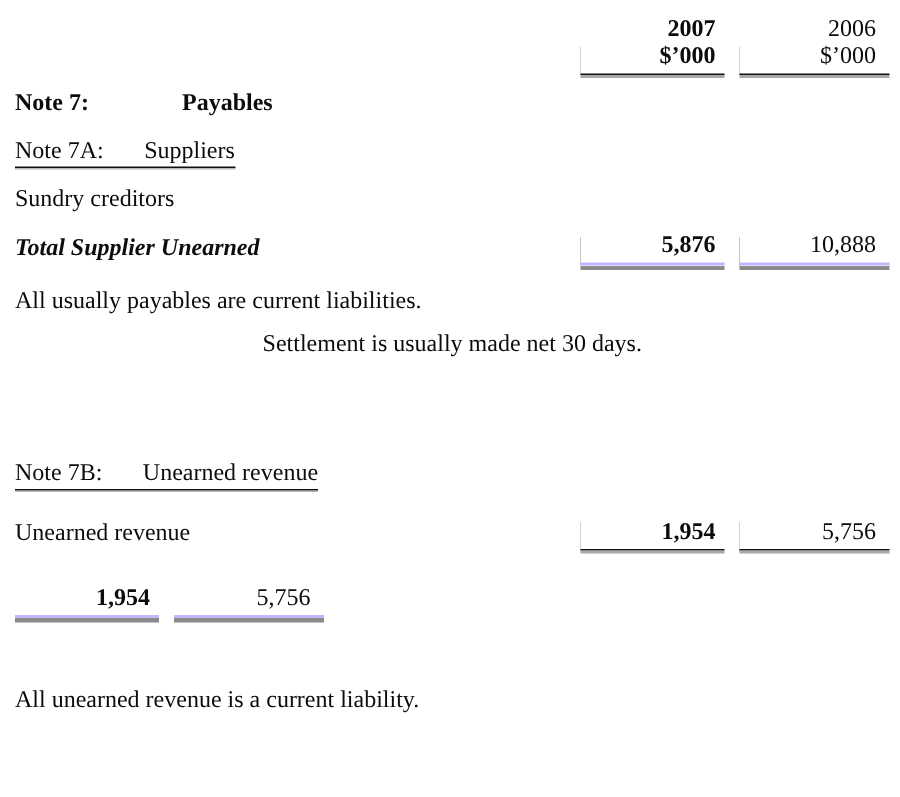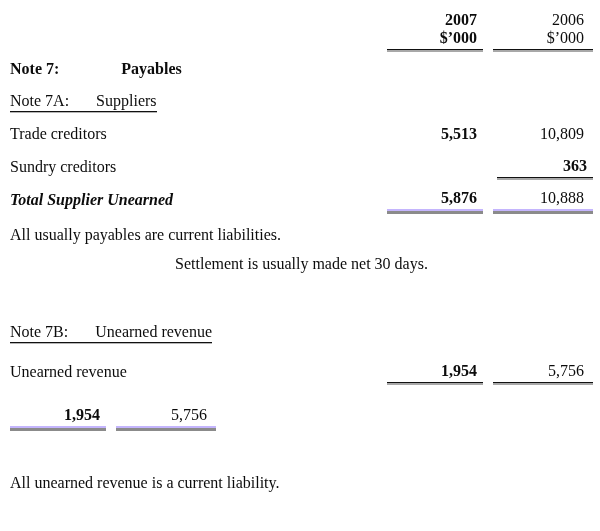--- a/index.html
+++ b/index.html
@@ -42,21 +42,21 @@
   }
   .para { margin-top: 13px; line-height: 22px; }
   .para + .para { margin-top: 7px; text-align: center; }
   .hdr-years { margin-top: 0; }
   .hdr-years .cell { padding-bottom: 0; }
   .hdr-units .cell { padding-bottom: 2px; }
   .mt-note7   { margin-top: 10px; }
   .mt-trade   { margin-top: 13px; }
   .mt-sundry  { margin-top: 12px; }
   .mt-total1  { margin-top: 11px; }
-  .mt-note7b  { margin-top: 48px; }
+  .mt-note7b  { margin-top: 66px; }
   .mt-unearn  { margin-top: 19px; }
   .mt-total2  { margin-top: 23px; }
   .mt-lastpara{ margin-top: 44px; }
 </style>
 </head>
 <body>
 
 <div class="page">
 
   <div class="row hdr-years">
@@ -72,29 +72,23 @@
   </div>
 
   <div class="heading mt-note7 bold">
     <span>Note 7:</span><span class="tab1"></span><span>Payables</span>
   </div>
 
   <div class="heading">
     <span class="underlined"><span>Note 7A:</span><span class="tab2"></span><span>Suppliers</span></span>
   </div>
 
-  <div class="row mt-trade">
-    <div class="label">Trade creditors</div>
-    <div class="cell c1 bold">5,513</div>
-    <div class="cell c2">10,809</div>
-  </div>
 
   <div class="row mt-sundry">
     <div class="label">Sundry creditors</div>
-    <div class="cell c1 bold ul">363</div>
   </div>
 
   <div class="row mt-total1">
     <div class="label bolditalic">Total Supplier Unearned</div>
     <div class="cell c1 bold ul2">5,876</div>
     <div class="cell c2 ul2">10,888</div>
   </div>
 
   <div class="para">All usually payables are current liabilities.</div>
   <div class="para">Settlement is usually made net 30 days.</div>

